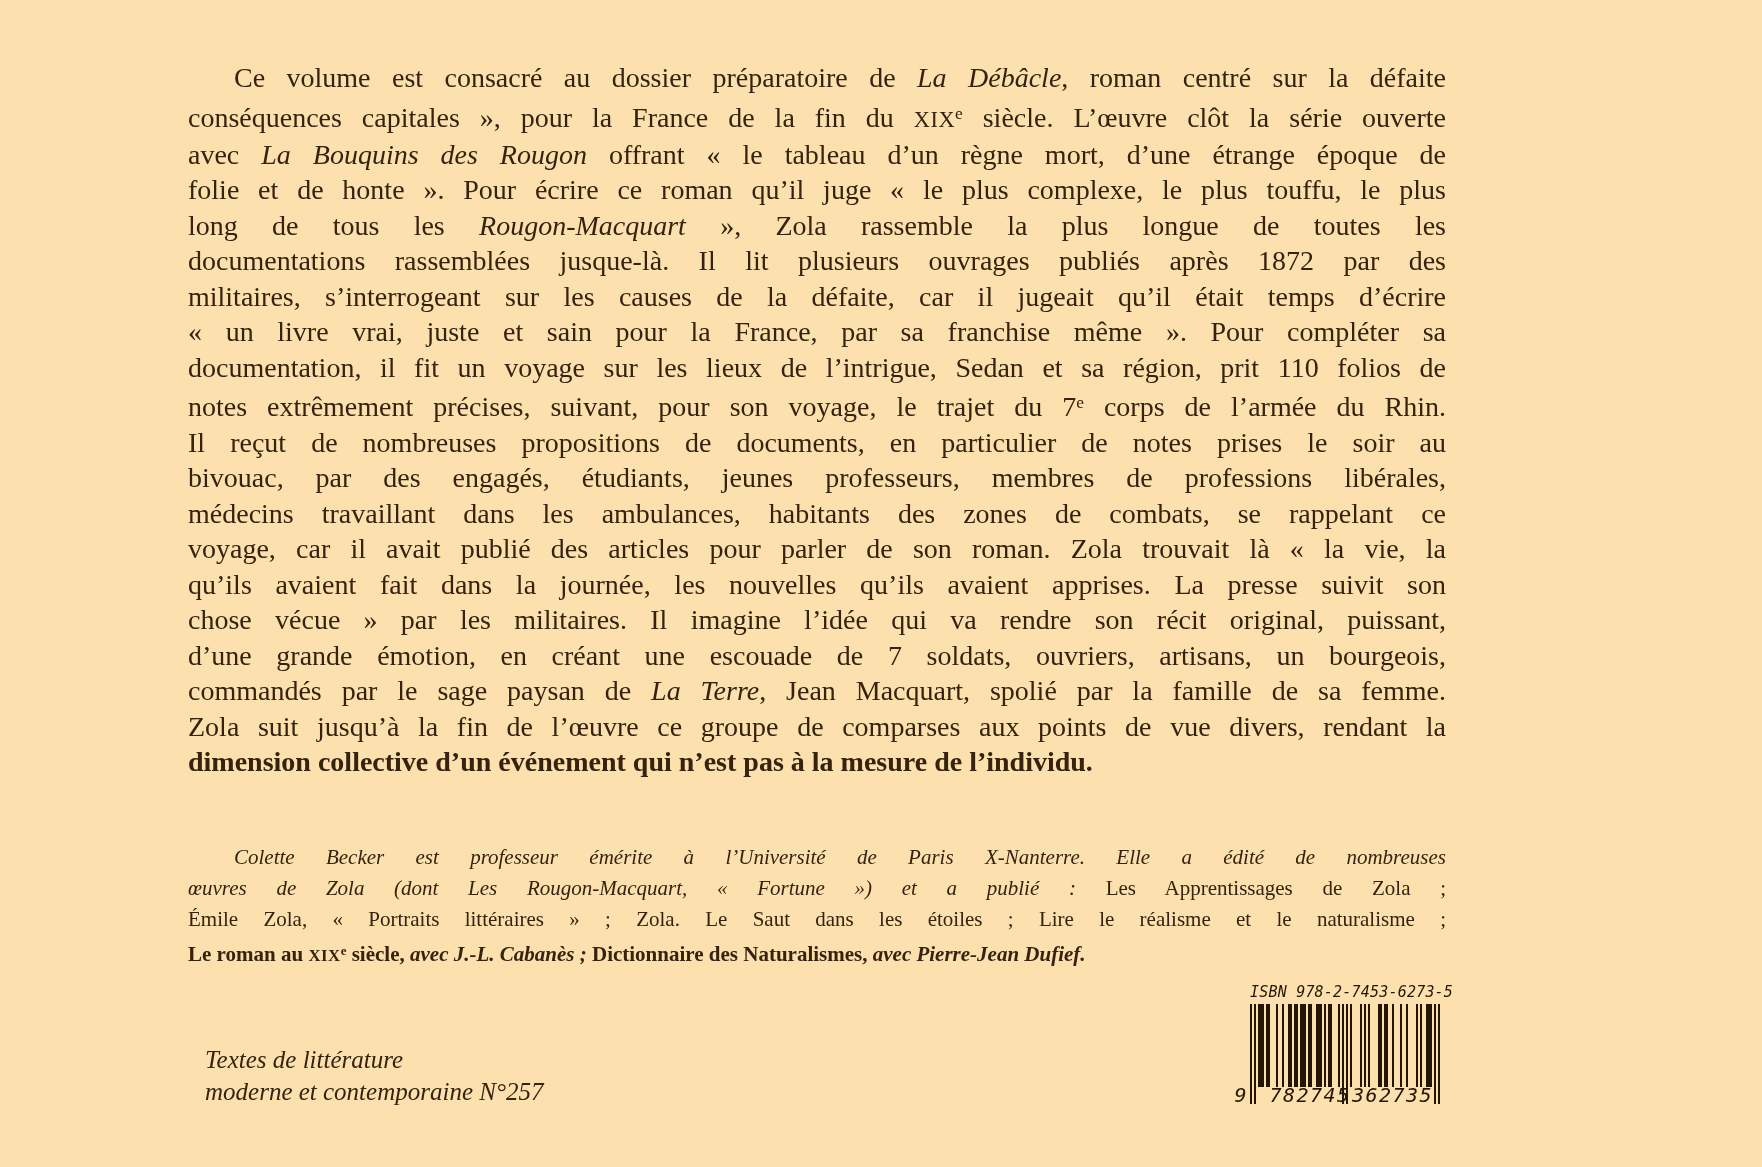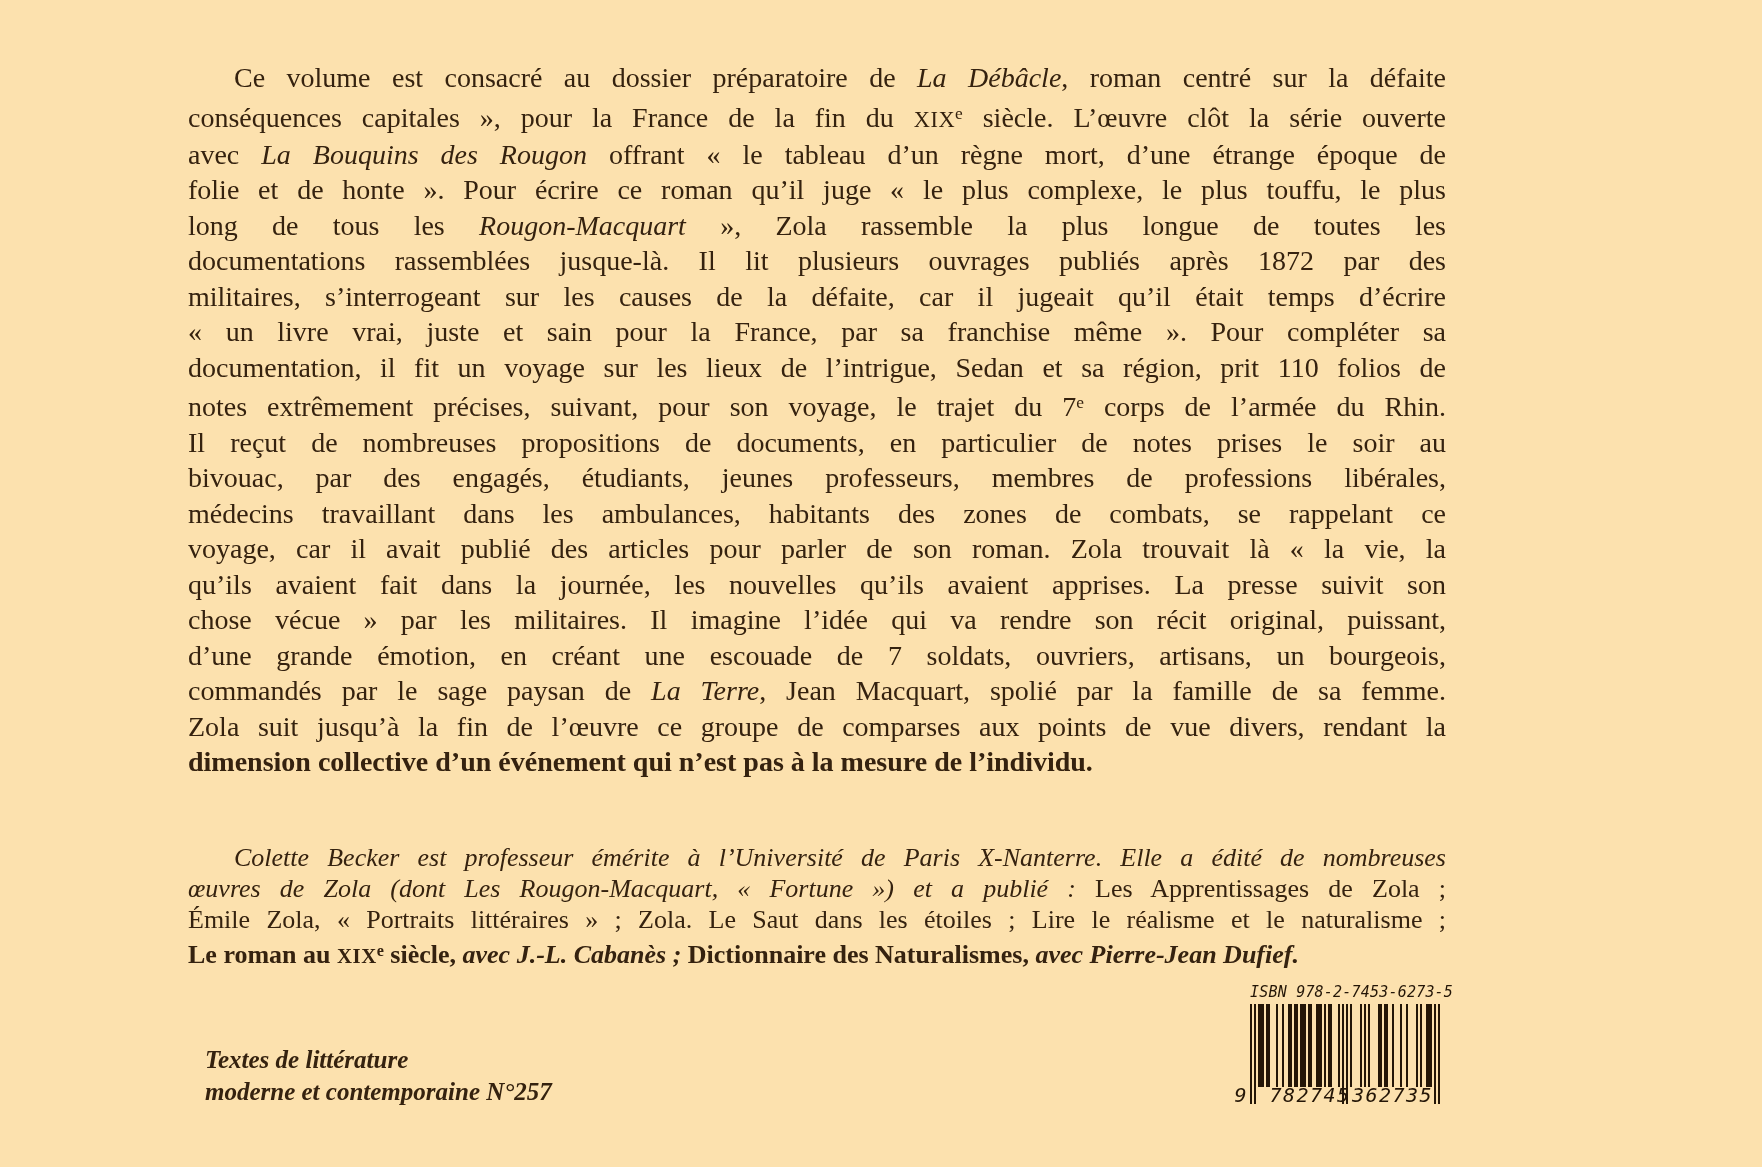--- a/index.html
+++ b/index.html
@@ -4,30 +4,30 @@
 <style>
   html,body{margin:0;padding:0;}
   body{width:1762px;height:1167px;overflow:hidden;background:var(--bg,#fce1ae);}
   .page{position:absolute;left:0;top:0;width:1762px;height:1021px;
         background:var(--bg,#fce1ae);color:var(--ink,#35220f);
         font-family:"Liberation Serif",serif;}
   
   .synopsis{position:absolute;left:188px;top:60px;width:1258px;
             font-size:28px;line-height:35.5px;}
   .bio{position:absolute;left:188px;top:842px;width:1258px;
-       font-size:26px;line-height:31px;}
+       font-size:21px;line-height:31px;}
   .tline{text-align:justify;text-align-last:justify;white-space:normal;}
   .tline.ind{text-indent:46px;}
   .tline.end{text-align-last:left;font-weight:bold;}
   .s-i{font-style:italic;}
   .s-sc{font-size:.8em;letter-spacing:.5px;}
   .s-e{font-size:.62em;vertical-align:.45em;}
   
   .imprint{position:absolute;left:205px;top:1044px;
-           font-style:italic;font-size:25px;line-height:32px;font-weight:bold;}
+           font-style:italic;font-size:25px;line-height:32px;}
   
   .barcode{position:absolute;left:1234px;top:983px;width:212px;height:128px;
            color:var(--barink,#241607);font-style:italic;}
   .isbn-label{position:absolute;left:16px;top:0;width:190px;text-align:center;
               font-family:"DejaVu Sans Mono",monospace;font-size:15px;
               letter-spacing:.2px;white-space:nowrap;}
   .bars{position:absolute;left:16px;top:21px;width:190px;height:100px;}
   .bar{position:absolute;top:0;width:2px;height:83px;background:var(--barink,#241607);}
   .bar.guard{height:100px;}
   .bc-digit{position:absolute;top:80px;font-family:"DejaVu Sans Mono",monospace;

